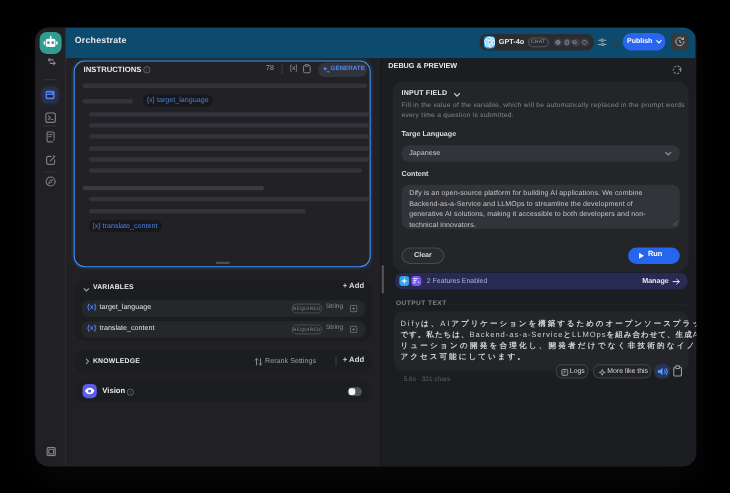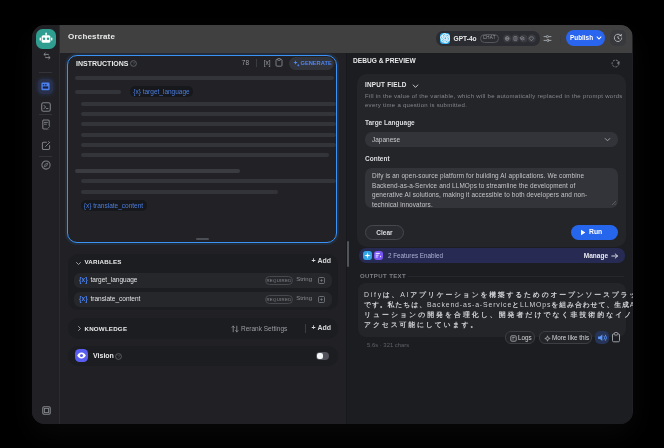--- a/index.html
+++ b/index.html
@@ -8,21 +8,21 @@
   .abs { position:absolute; }
   svg { display:block; }
   #stage { position:relative; width:664px; height:448px; background:#000; }
   #win { position:absolute; left:32px; top:24.5px; width:600.5px; height:399px;
          background:#212125; border-radius:12.5px; overflow:hidden;
          box-shadow:0 10px 28px rgba(10,10,12,0.85); }
   
   #sidebar { position:absolute; left:0; top:0; width:27.5px; height:399px; background:#212125; border-right:1px solid #2b2c30; }
   .sdiv { position:absolute; left:7px; width:13px; height:1px; background:#33343a; }
   
-  #topbar { position:absolute; left:27.5px; top:0; width:572.5px; height:28px; background:#404040; }
+  #topbar { position:absolute; left:27.5px; top:0; width:572.5px; height:28px; background:#0c4a6e; }
   
   #lpane { position:absolute; left:27.5px; top:28px; width:286px; height:371px; background:#212125; }
   
   #rpane { position:absolute; left:313.5px; top:28px; width:286.5px; height:371px; background:#1c1d21; border-left:1px solid #17181b; }
   .bar { position:absolute; height:4px; border-radius:2px; background:#32343a; }
   .chipvar { position:absolute; height:11px; border-radius:5px; background:#16181c; color:#4e7fe0; font-size:6.5px; line-height:11px; text-align:center; }
   .lab-b { font-weight:bold; color:#e8e9ea; }
 </style>
 </head>
 <body>

